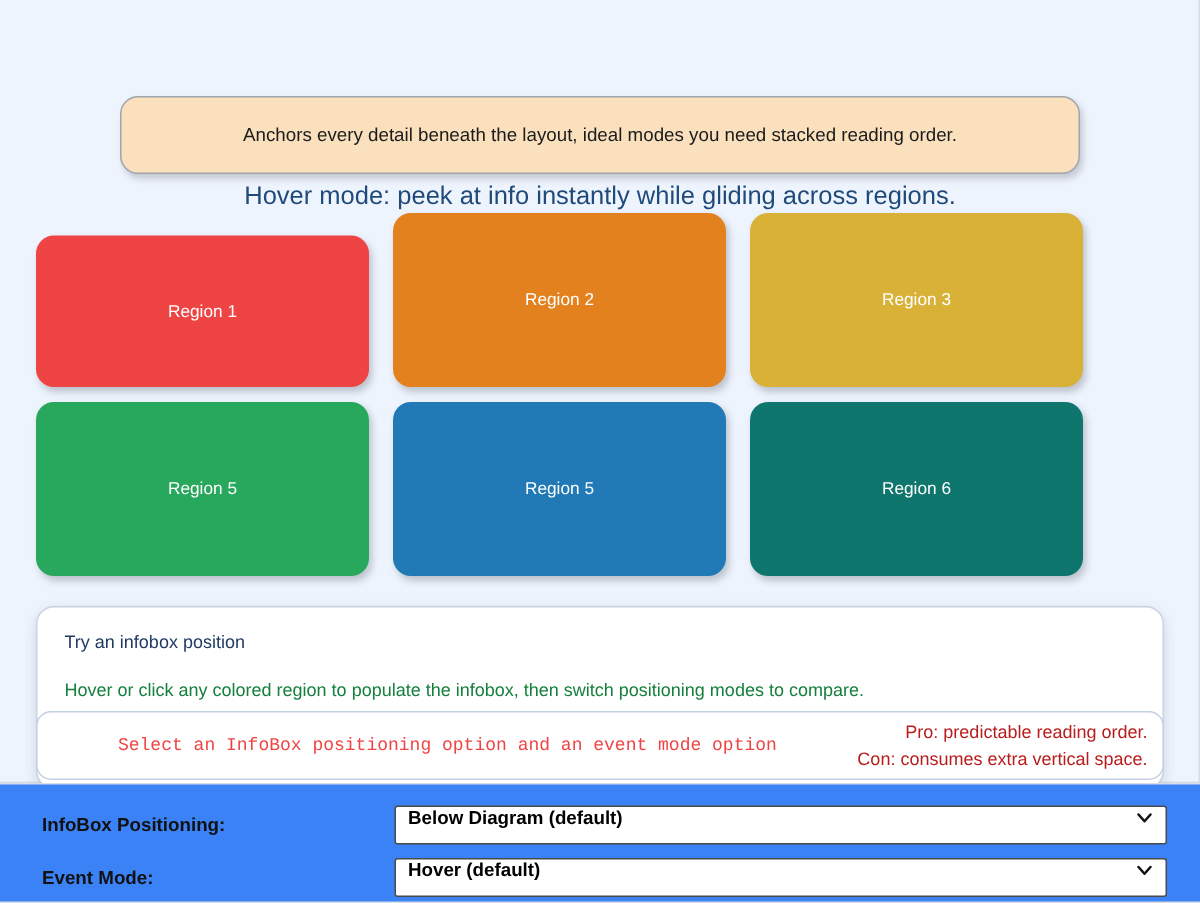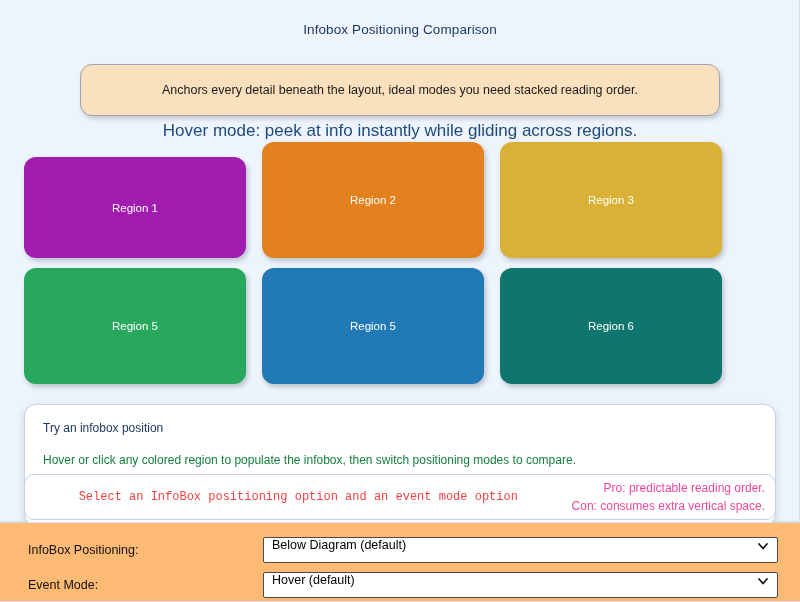--- a/index.html
+++ b/index.html
@@ -166,37 +166,38 @@
     font-size: 12px;
     color: #ef4444;
     padding-left: 40px;
     font-family: Liberation Mono, monospace;
   }
   #prompt-strip .ps-right {
     flex: 0 0 auto;
     text-align: right;
     padding-right: 10px;
     font-size: 12px;
-    color: #ec4899;
+    color: #b91c1c;
     line-height: 1.5;
     margin-left: 40px;
   }
 
   
   #controls {
     position: absolute;
     left: 0;
     top: 522px;
     width: 800px;
     height: 80px;
     box-sizing: border-box;
-    background: #fdba74;
+    background: #3b82f6;
     border-top: 1px solid #d7dde6;
     border-bottom: 1px solid #d7dde6;
     padding: 10px 24px 0 28px;
+    font-weight: bold;
   }
   .ctrl-row {
     display: flex;
     align-items: center;
     height: 34px;
     margin-bottom: 1px;
   }
   .ctrl-label {
     width: 235px;
     flex: 0 0 235px;
@@ -230,30 +231,29 @@
     display: block;
   }
 </style>
 </head>
 <body>
 
 <div id="app">
 
   <div id="stage">
 
-    <div id="title">Infobox Positioning Comparison</div>
 
     <div id="banner">
       <span class="txt">Anchors every detail beneath the layout, ideal modes you need stacked reading order.</span>
     </div>
 
     <div id="mode-line">Hover mode: peek at info instantly while gliding across regions.</div>
 
     <div id="grid">
-      <div class="region" style="background: #a21caf; margin-top: 15px;">
+      <div class="region" style="background: #ef4444; margin-top: 15px;">
         <span>Region 1</span>
       </div>
       <div class="region" style="background: rgb(226, 129, 30);">
         <span>Region 2</span>
       </div>
       <div class="region" style="background: rgb(216, 177, 54);">
         <span>Region 3</span>
       </div>
       <div class="region" style="background: rgb(40, 168, 92);">
         <span>Region 5</span>

